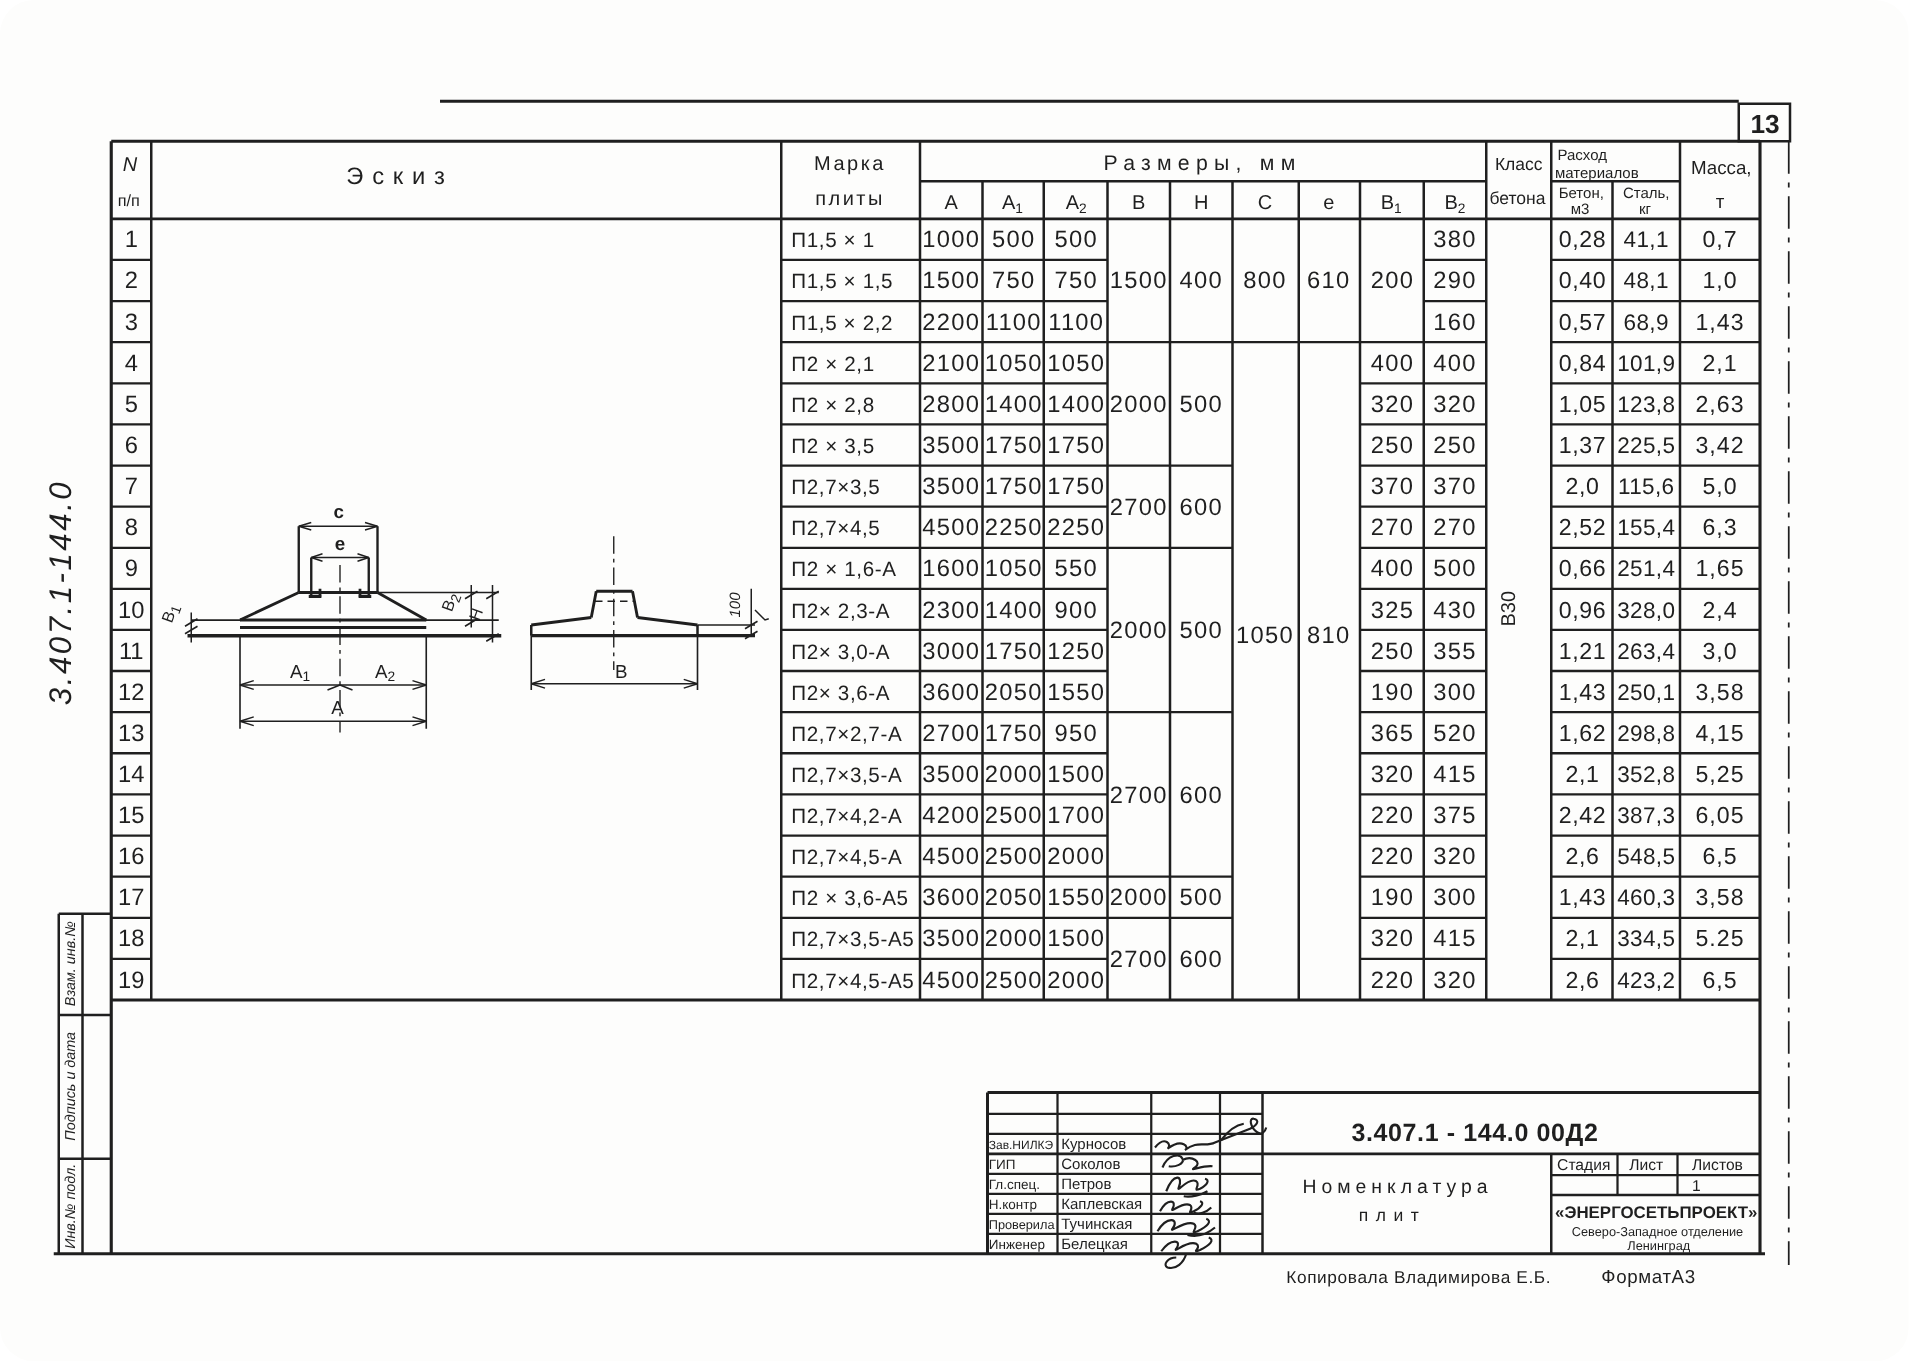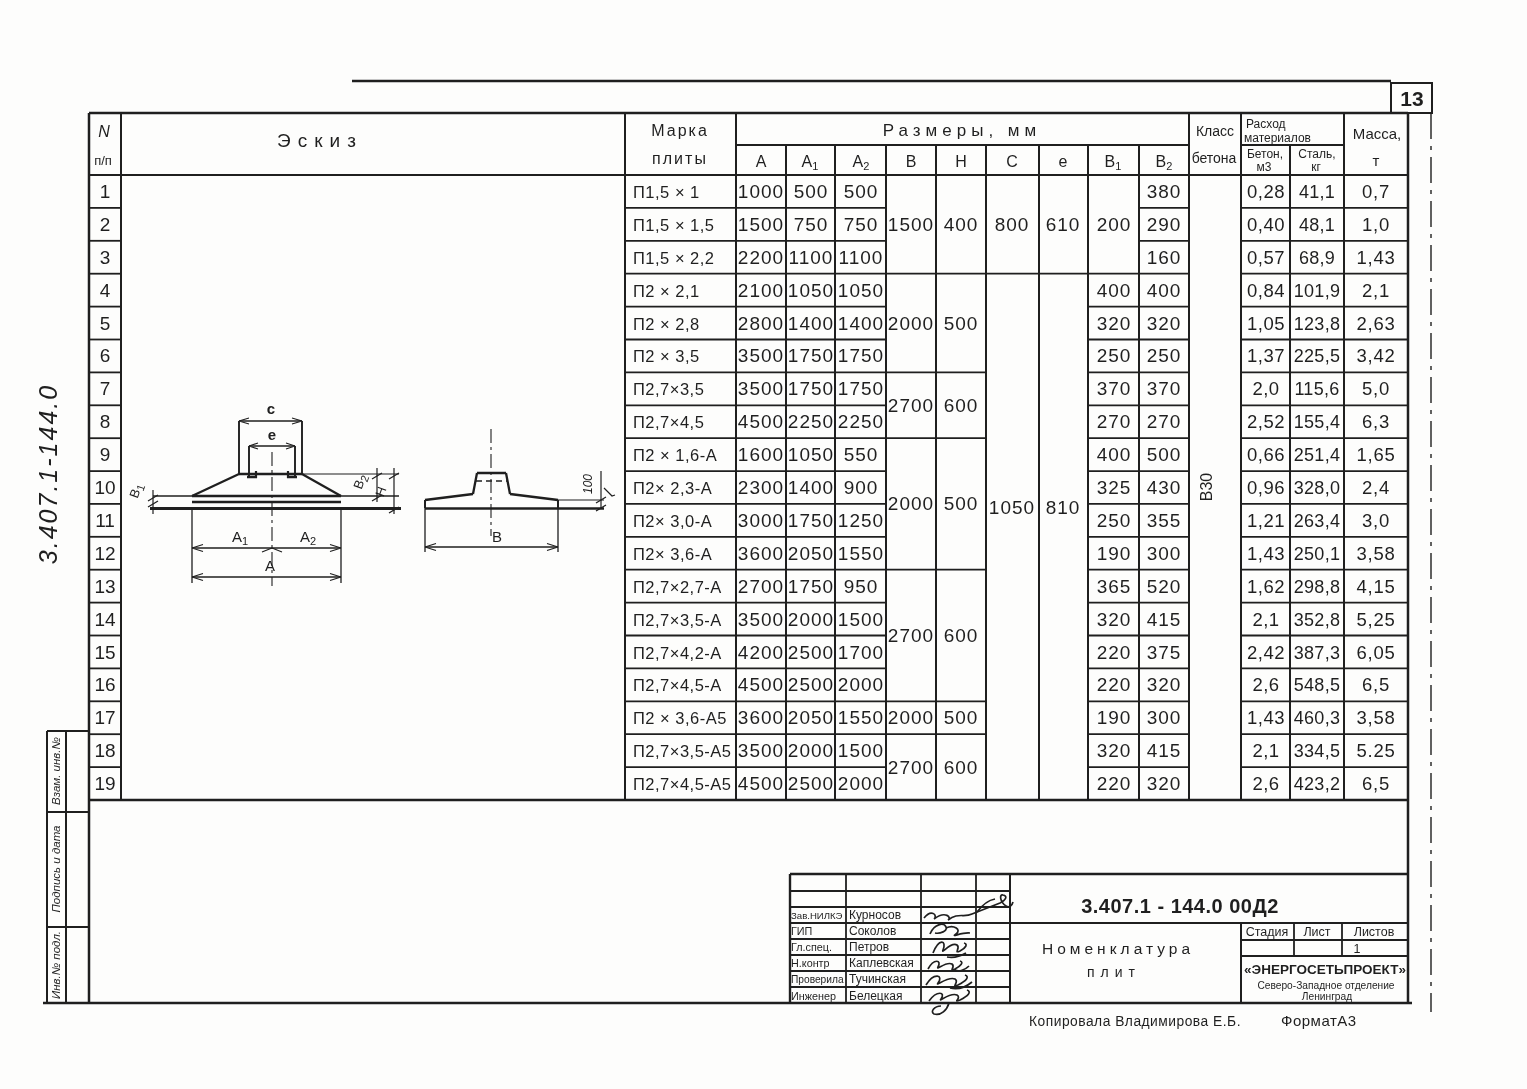--- a/index.html
+++ b/index.html
@@ -1,17 +1,17 @@
 <!DOCTYPE html>
 <html lang="ru"><head>
 <meta charset="utf-8">
 <title>3.407.1-144.0 Номенклатура плит</title>
 <style>
   html,body { margin:0; padding:0; background:#ffffff; }
-  #sheet { position:relative; width:1527px; height:1089px; background:#fdfdfc; overflow:hidden; }
+  #sheet { position:relative; width:1527px; height:1089px; background:#fdfdfc; overflow:hidden;border-radius:27px; }
   svg { position:absolute; left:0; top:0; }
   text { font-family:"Liberation Sans", sans-serif; }
 </style>
 </head>
 <body>
 
 <div id="sheet">
 <svg width="1527" height="1089" viewBox="0 0 1527 1089" xmlns="http://www.w3.org/2000/svg">
 
 <path d="M352 81 L1391 81" stroke="#1f1f1f" stroke-width="2.5"></path>

